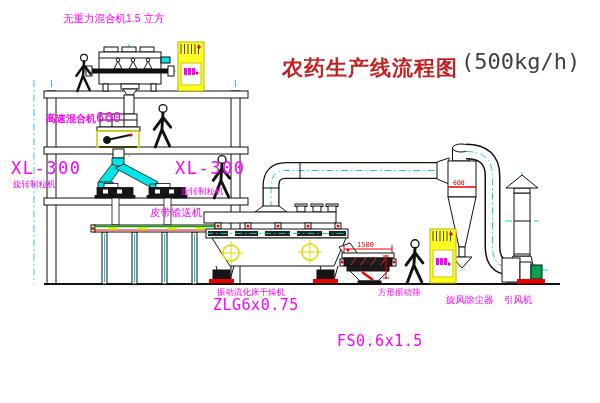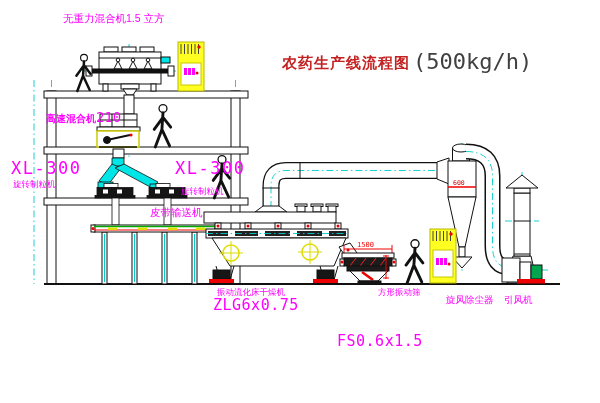--- a/index.html
+++ b/index.html
@@ -6,21 +6,21 @@
   #stage{position:relative;width:600px;height:403px;background:#ffffff;overflow:hidden;
          font-family:"Liberation Sans",sans-serif;}
   #drawing{position:absolute;left:0;top:0;}
   .lbl{position:absolute;color:#FF00FF;white-space:nowrap;line-height:1;}
   .model{font-family:"DejaVu Sans Mono",monospace;font-size:17px;letter-spacing:1.5px;}
   .model-sm{font-family:"DejaVu Sans Mono",monospace;font-size:15px;letter-spacing:0.5px;}
   .cn-sm{font-size:8.5px;}
   .cn-md{font-size:10.5px;}
   .cn-label{font-size:9.5px;}
   #title-wrap{position:absolute;left:282px;top:49px;color:#C42222;display:flex;align-items:flex-start;}
-  #title-main{font-size:15px;font-weight:bold;letter-spacing:1px;padding-top:5px;}
+  #title-main{font-size:21px;font-weight:bold;letter-spacing:1px;padding-top:5px;}
   #title-cap{font-family:"DejaVu Sans Mono",monospace;font-size:22px;color:#404040;margin-left:3px;}
   .dim{position:absolute;color:#EE0000;font-family:"DejaVu Sans Mono",monospace;}
 </style>
 </head>
 <body>
 
 <div id="stage">
 
 <svg id="drawing" width="600" height="403" viewBox="0 0 600 403" xmlns="http://www.w3.org/2000/svg">
   <defs>
@@ -272,21 +272,21 @@
 </svg>
 
 <div class="lbl cn-md" style="left:63px;top:13px;">无重力混合机1.5 立方</div>
 
 <div id="title-wrap">
   <span id="title-main">农药生产线流程图</span>
   <span id="title-cap">(500kg/h)</span>
 </div>
 
 <div class="lbl" style="left:46px;top:109px;">
-  <span style="font-size:10px;font-weight:bold;">高速混合机</span><span style="font-size:14px;font-family:'DejaVu Sans Mono',monospace;">210</span>
+  <span style="font-size:10px;font-weight:bold;">高速混合机</span><span style="font-size:14px;font-family:'DejaVu Sans Mono',monospace;">660</span>
 </div>
 
 <div class="lbl model" style="left:11px;top:160px;">XL-300</div>
 <div class="lbl cn-sm" style="left:13px;top:180px;">旋转制粒机</div>
 
 <div class="lbl model" style="left:175px;top:160px;">XL-300</div>
 <div class="lbl cn-sm" style="left:181px;top:187px;">旋转制粒机</div>
 
 <div class="lbl cn-md" style="left:150px;top:207px;">皮带输送机</div>
 

